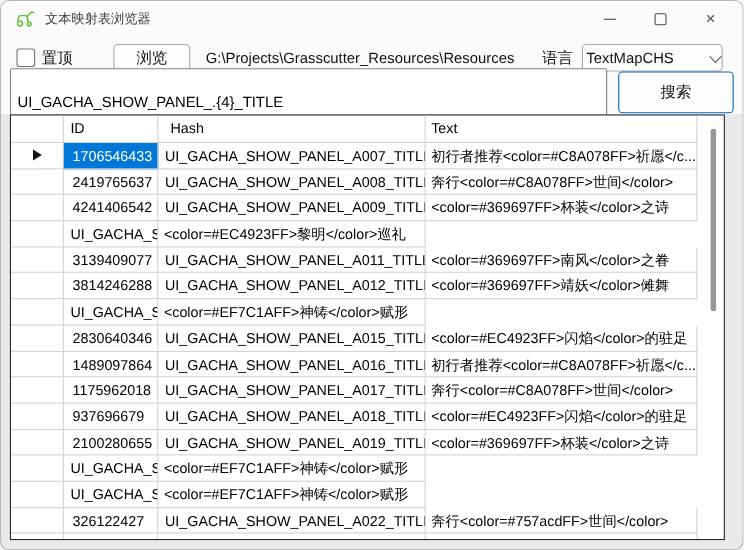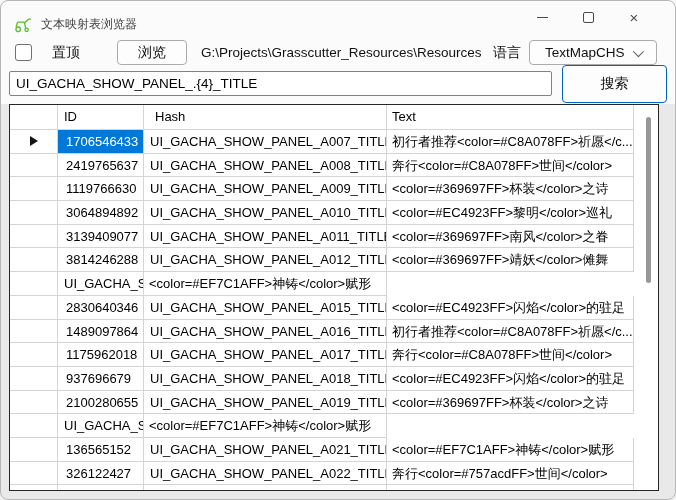--- a/index.html
+++ b/index.html
@@ -1,42 +1,42 @@
 <!DOCTYPE html>
 <html><head>
 <meta charset="utf-8">
 <style>
   html,body{margin:0;padding:0;background:#ffffff;font-family:"Liberation Sans","DejaVu Sans",sans-serif;}
   .window{position:relative;width:674px;height:498px;border:1px solid #b6b6b6;border-radius:8px;overflow:hidden;
           background:linear-gradient(to bottom,#fbfbfb 0,#fbfbfb 103px,#e9e9e9 103px,#e9e9e9 100%);
           box-shadow:0 3px 12px rgba(0,0,0,.14);}
   
-  .titlebar{position:absolute;top:0;left:0;right:18px;height:32px;display:flex;align-items:flex-end;}
+  .titlebar{position:absolute;top:0;left:0;right:6px;height:32px;display:flex;align-items:center;}
   .app-icon{margin-left:13px;display:flex;}
   .title{margin-left:9px;font-size:12px;color:#3d3d3d;}
   .controls{margin-left:auto;display:flex;height:32px;}
   .ctrl{width:46px;height:32px;display:flex;align-items:center;justify-content:center;background:transparent;border:0;padding:0;color:#4a4a4a;cursor:default;}
   .min-glyph{width:11px;height:1px;background:#4a4a4a;}
   .max-glyph{width:9px;height:9px;border:1px solid #4a4a4a;border-radius:2px;}
   .close-glyph{font-size:15px;line-height:1;color:#4a4a4a;}
   
   .toolbar{position:absolute;top:39px;left:14px;right:18px;height:25px;display:flex;align-items:center;font-size:14px;color:#101010;}
   .checkbox{width:15px;height:15px;border:1px solid #707070;border-radius:3px;background:#fff;flex:none;}
-  .pin-label{margin-left:20px;}
+  .pin-label{margin-left:6px;}
   .browse-btn{margin-left:37px;width:70px;height:25px;border:1px solid #ababab;border-radius:4px;background:#fdfdfd;font-size:14px;color:#101010;
               display:flex;align-items:center;justify-content:center;font-family:Liberation Serif, serif;}
   .path-text{margin-left:14px;font-size:13.5px;color:#111;white-space:nowrap;}
   .lang-label{margin-left:auto;}
   .dropdown{margin-left:8px;width:128px;height:25px;border:1px solid #ababab;border-radius:4px;background:#fdfdfd;
-            display:flex;align-items:center;box-sizing:border-box;padding:0 15px;}
+            display:flex;align-items:center;box-sizing:border-box;padding:0 3px;}
   .dropdown .val{font-size:13.5px;color:#101010;flex:1;}
   .chev{width:7px;height:7px;border-right:1.4px solid #555;border-bottom:1.4px solid #555;transform:rotate(45deg) translateY(-2px);flex:none;}
   
   .searchrow{position:absolute;top:70px;left:8px;right:8px;height:25px;display:flex;align-items:center;}
-  .search-input{width:535px;height:23px;border:1px solid #828282;border-radius:2px;padding:0 0 0 6px;font-size:13.5px;color:#000;background:#fff;font-family:inherit;}
+  .search-input{width:535px;height:23px;border:1px solid #828282;border-radius:2px;padding:18px 0 0 6px;font-size:13.5px;color:#000;background:#fff;font-family:inherit;}
   .search-btn{margin-left:auto;width:105px;height:38px;border:1px solid #0067C0;border-radius:4px;background:#fdfdfd;font-size:14px;color:#101010;
               display:flex;align-items:center;justify-content:center;font-family:inherit;}
   
   .tablewrap{position:absolute;top:103px;left:8px;width:650px;height:387px;box-sizing:border-box;border:1px solid #262626;background:#fff;overflow:hidden;}
   .thead,.trow{display:grid;grid-template-columns:48px 86px 243px 247px;width:624px;}
   .thead{height:25px;}
   .cell{border-right:1px solid #d4d4d4;border-bottom:1px solid #d4d4d4;font-size:13px;color:#000;white-space:nowrap;overflow:hidden;box-sizing:border-box;}
   .thead .cell{line-height:24px;}
   .trow{height:23.7px;}
   .trow .cell{line-height:23px;}
@@ -113,28 +113,27 @@
 
   <div class="trow">
     <div class="cell c-rowhdr"></div>
     <div class="cell c-hash">2419765637</div>
     <div class="cell c-id">UI_GACHA_SHOW_PANEL_A008_TITLE</div>
     <div class="cell c-text">奔行&lt;color=#C8A078FF&gt;世间&lt;/color&gt;</div>
   </div>
 
   <div class="trow">
     <div class="cell c-rowhdr"></div>
-    <div class="cell c-hash">1119766630</div>
+    <div class="cell c-hash">4241406542</div>
     <div class="cell c-id">UI_GACHA_SHOW_PANEL_A009_TITLE</div>
     <div class="cell c-text">&lt;color=#369697FF&gt;杯装&lt;/color&gt;之诗</div>
   </div>
 
   <div class="trow">
     <div class="cell c-rowhdr"></div>
-    <div class="cell c-hash">3064894892</div>
     <div class="cell c-id">UI_GACHA_SHOW_PANEL_A010_TITLE</div>
     <div class="cell c-text">&lt;color=#EC4923FF&gt;黎明&lt;/color&gt;巡礼</div>
   </div>
 
   <div class="trow">
     <div class="cell c-rowhdr"></div>
     <div class="cell c-hash">3139409077</div>
     <div class="cell c-id">UI_GACHA_SHOW_PANEL_A011_TITLE</div>
     <div class="cell c-text">&lt;color=#369697FF&gt;南风&lt;/color&gt;之眷</div>
   </div>
@@ -188,21 +187,20 @@
   </div>
 
   <div class="trow">
     <div class="cell c-rowhdr"></div>
     <div class="cell c-id">UI_GACHA_SHOW_PANEL_A020_TITLE</div>
     <div class="cell c-text">&lt;color=#EF7C1AFF&gt;神铸&lt;/color&gt;赋形</div>
   </div>
 
   <div class="trow">
     <div class="cell c-rowhdr"></div>
-    <div class="cell c-hash">136565152</div>
     <div class="cell c-id">UI_GACHA_SHOW_PANEL_A021_TITLE</div>
     <div class="cell c-text">&lt;color=#EF7C1AFF&gt;神铸&lt;/color&gt;赋形</div>
   </div>
 
   <div class="trow">
     <div class="cell c-rowhdr"></div>
     <div class="cell c-hash">326122427</div>
     <div class="cell c-id">UI_GACHA_SHOW_PANEL_A022_TITLE</div>
     <div class="cell c-text">奔行&lt;color=#757acdFF&gt;世间&lt;/color&gt;</div>
   </div>

